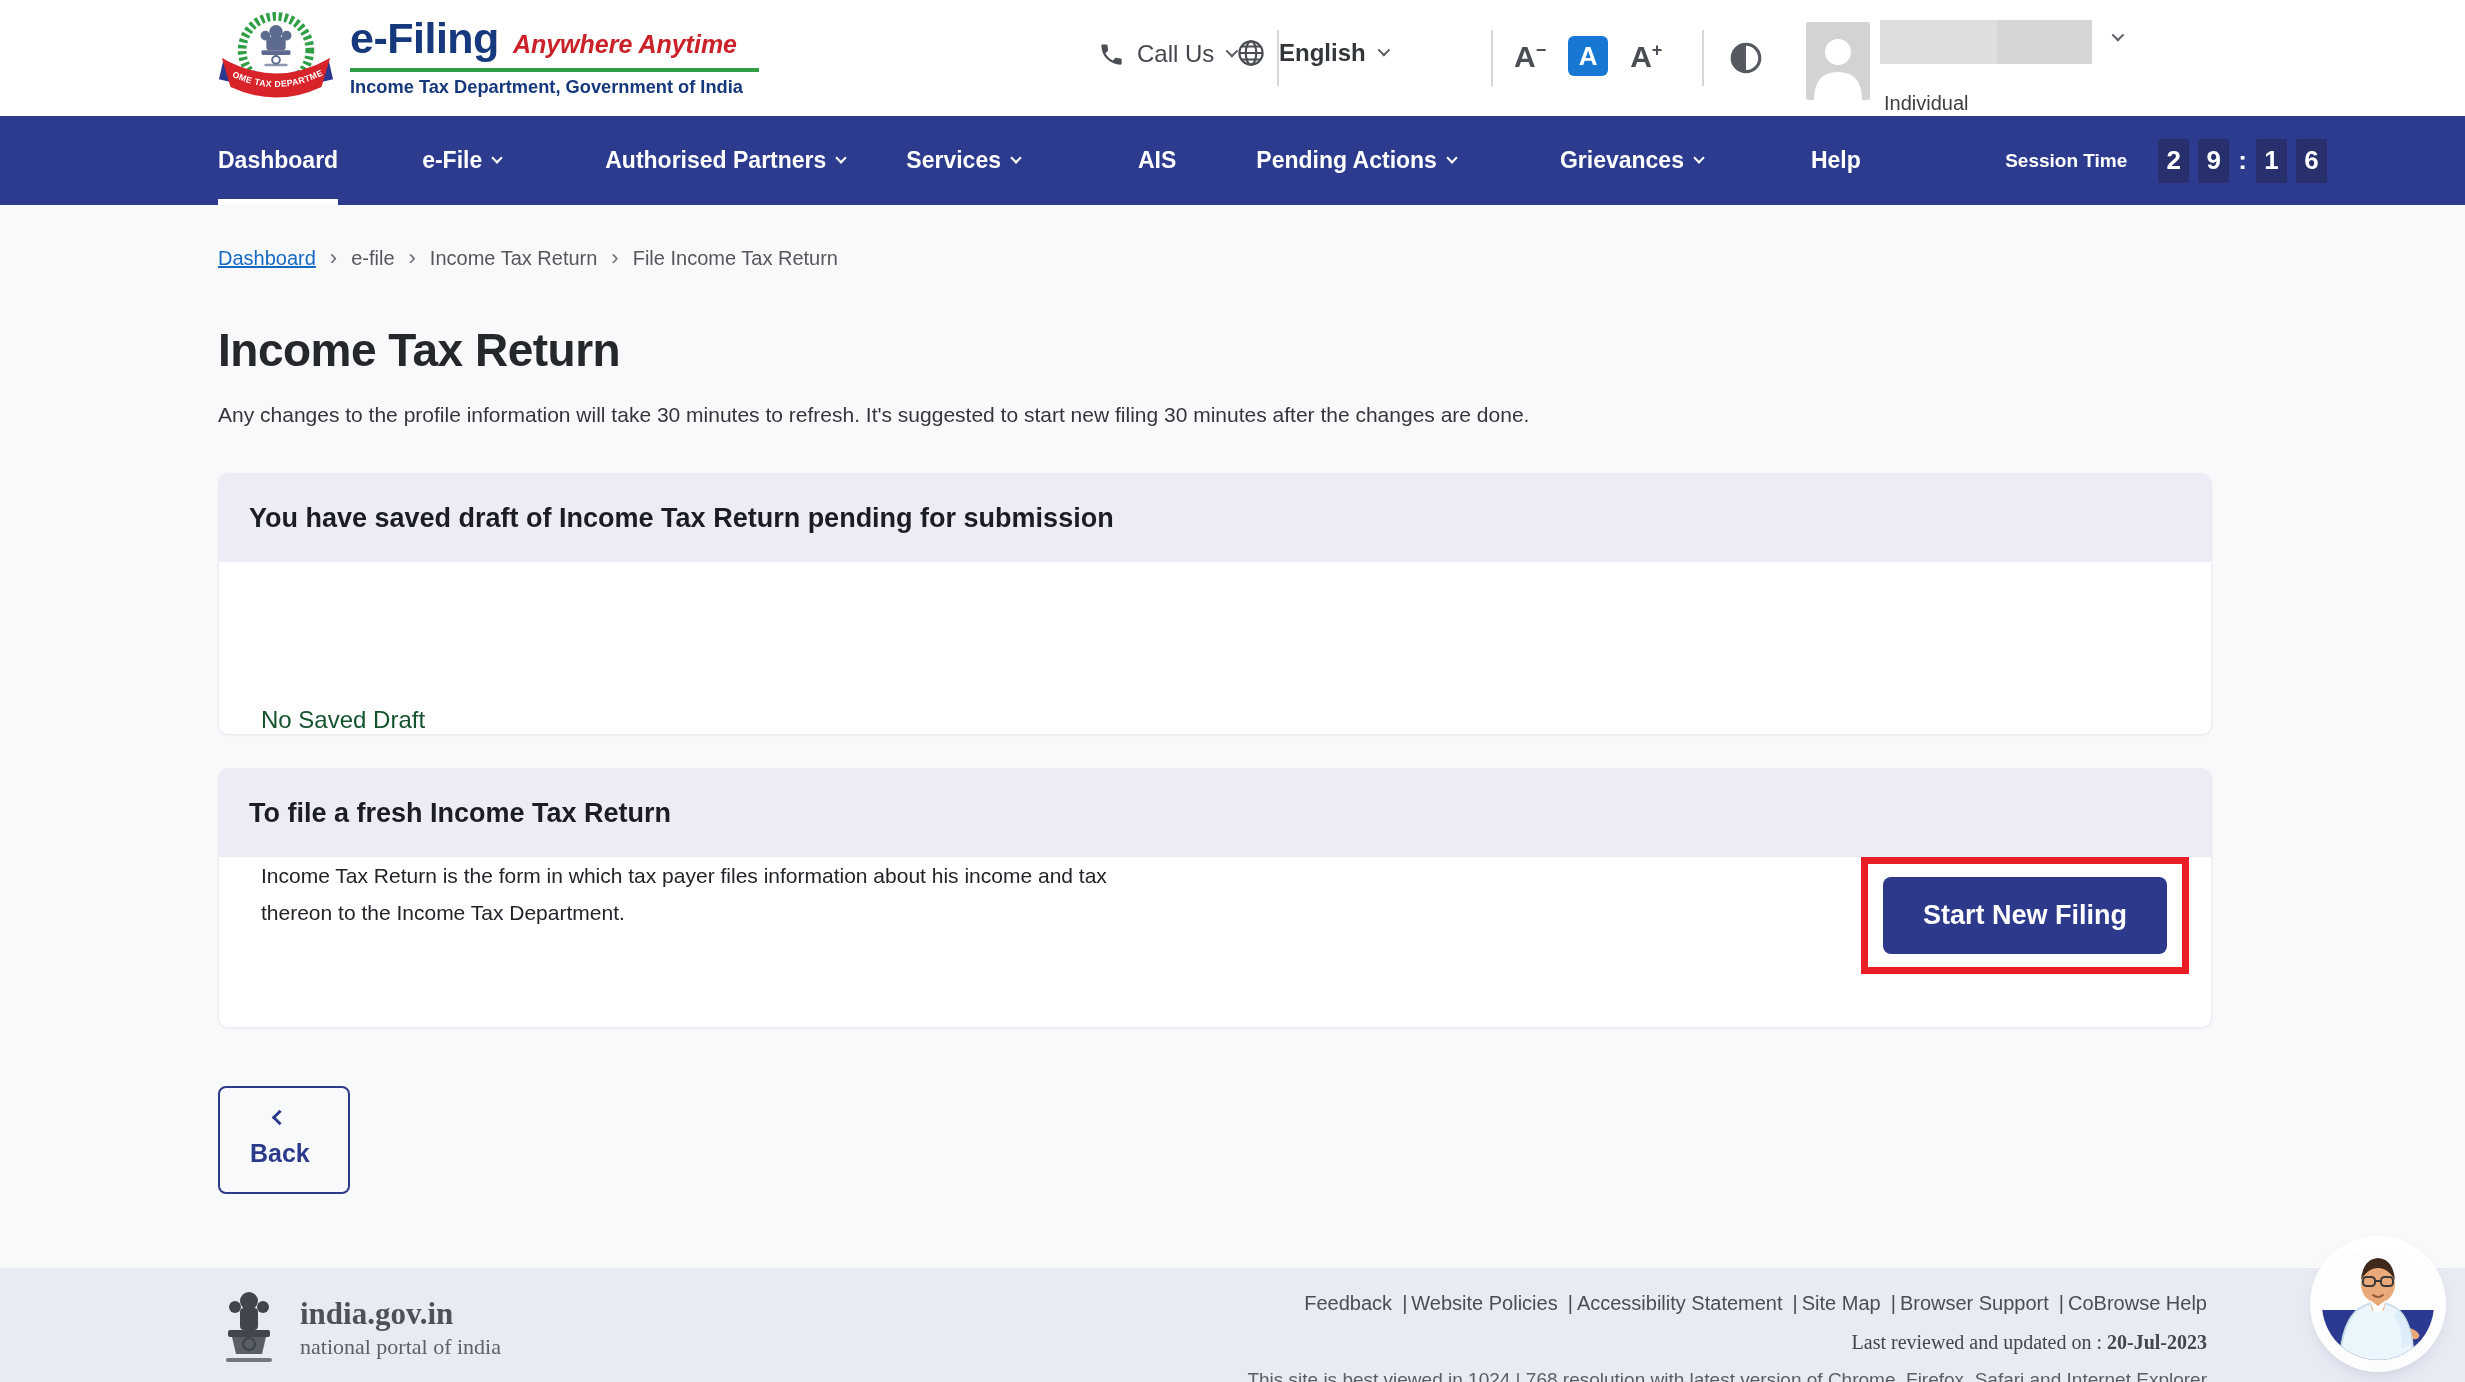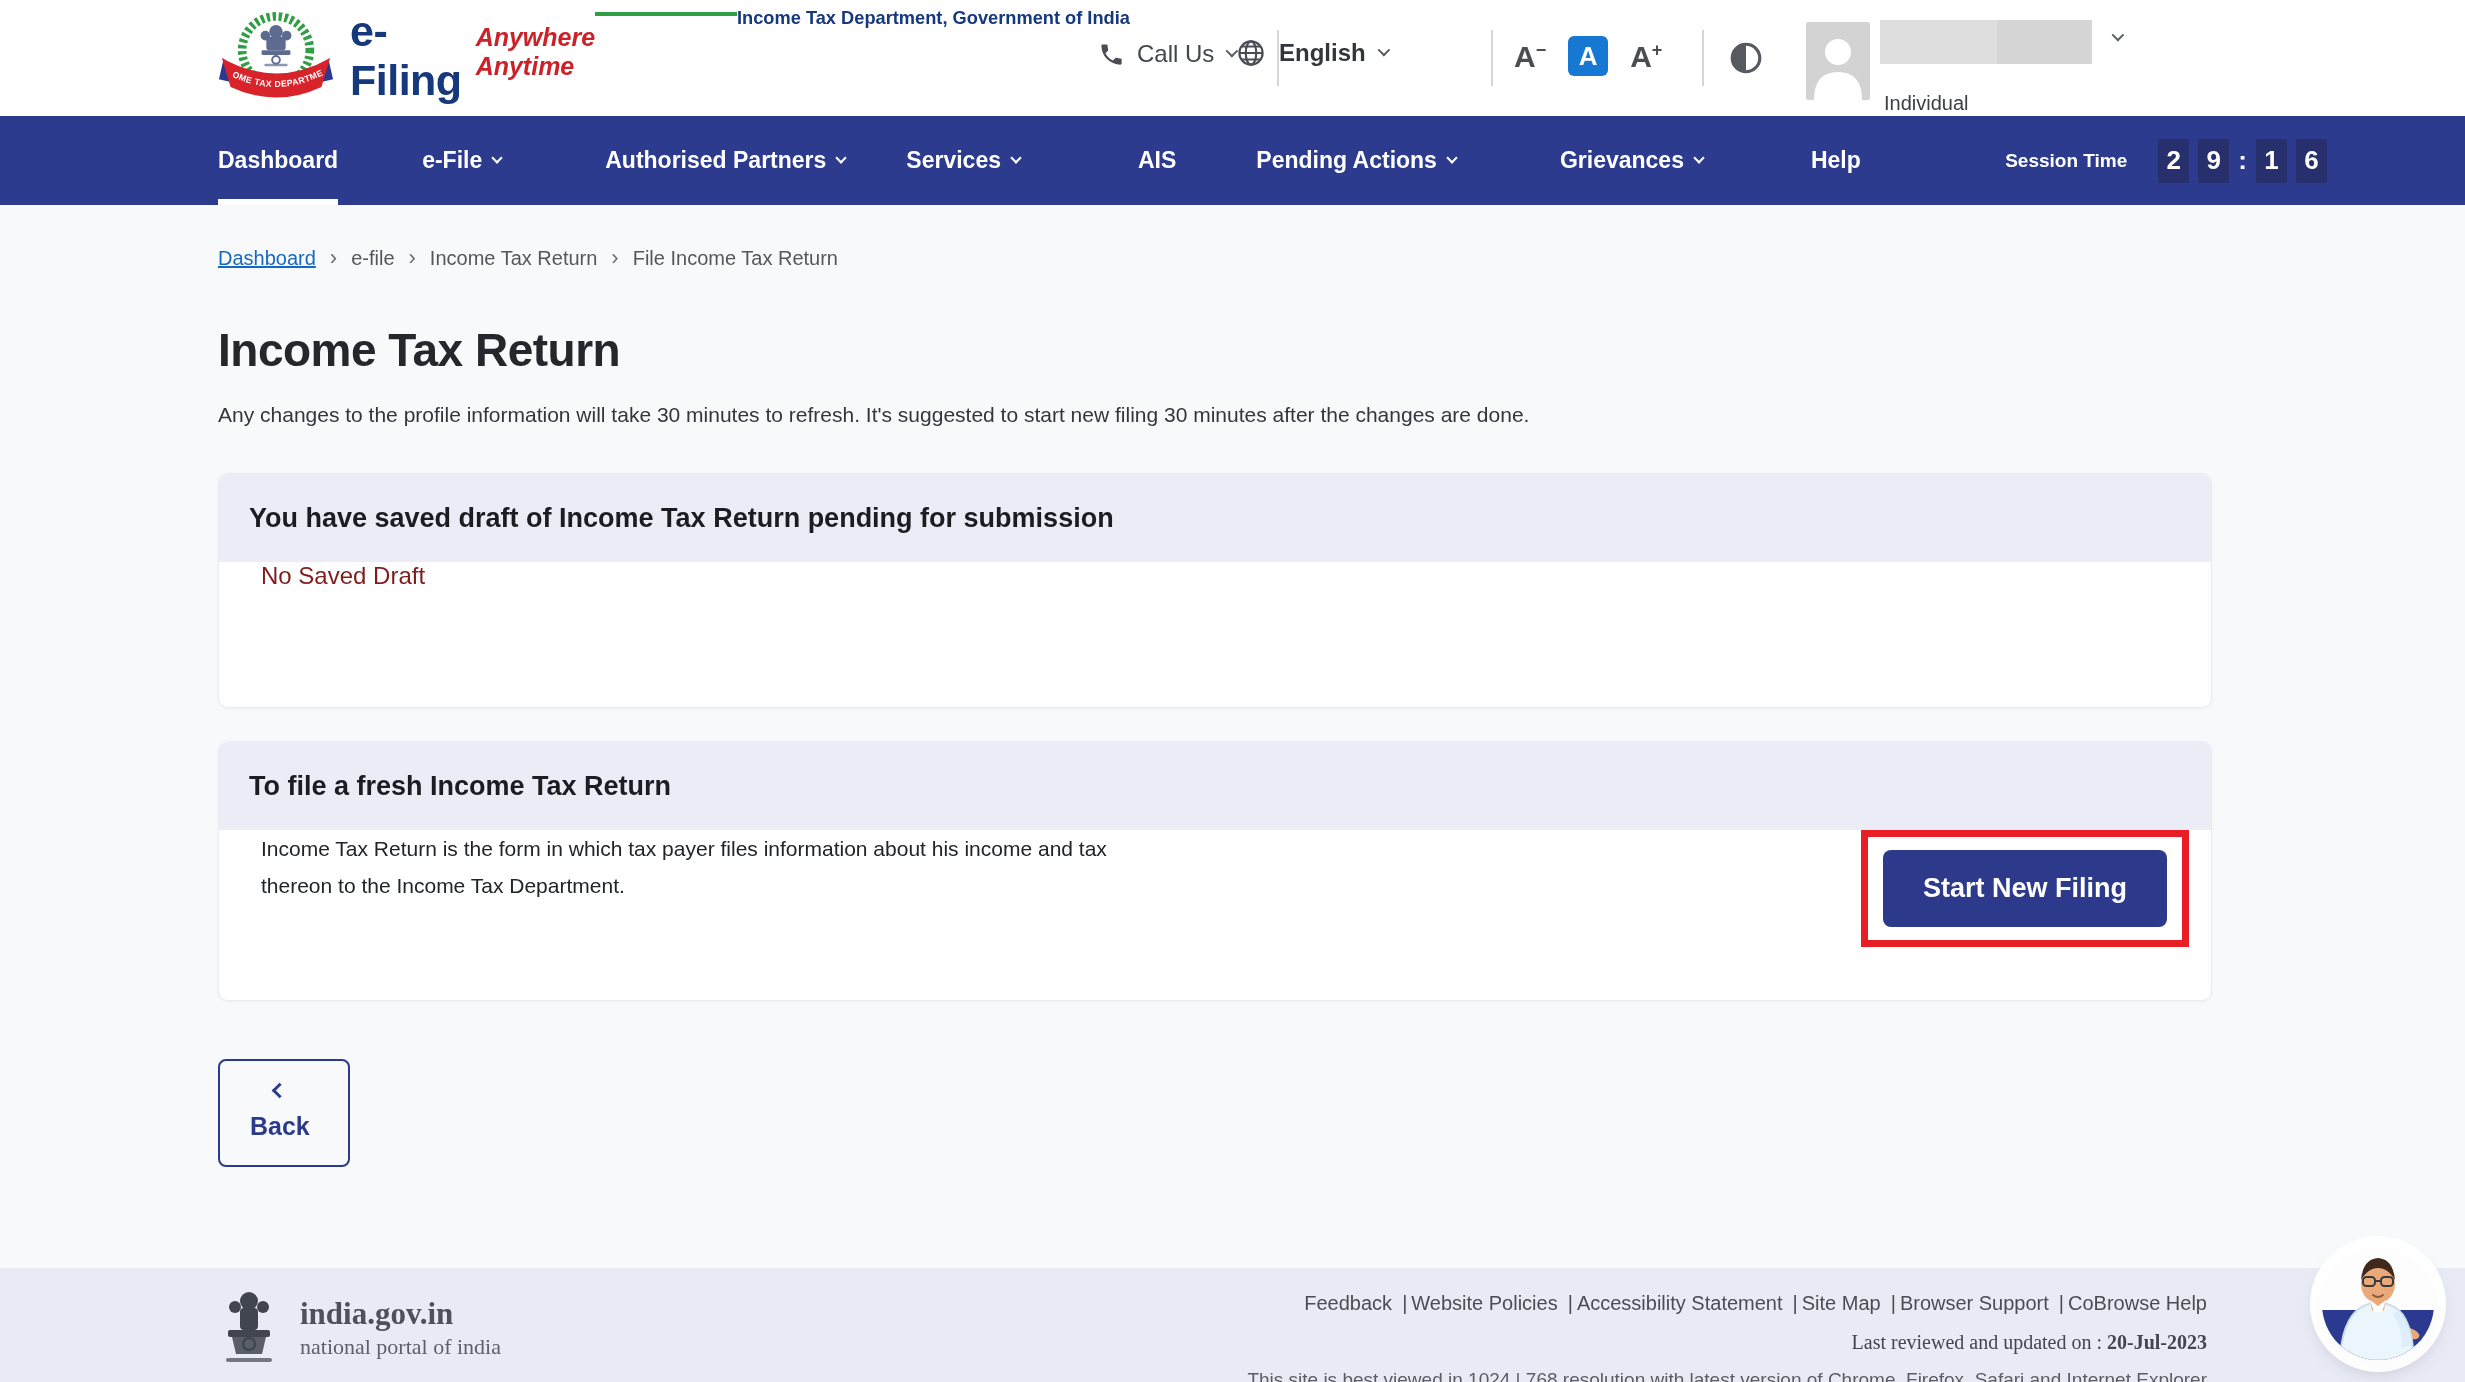--- a/index.html
+++ b/index.html
@@ -6,21 +6,21 @@
   html,body { width:2465px; height:1382px; }
   body {
     position:relative; overflow:hidden;
     background:#f8f9fb;
     font-family:"Liberation Sans", sans-serif;
     color:#212428;
   }
   
   .header { position:relative; height:116px; background:#ffffff; }
   .logo-wrap { position:absolute; left:218px; top:4px; display:flex; align-items:center; gap:16px; }
-  .logo-text { display:flex; flex-direction:row; }
+  .logo-text { display:flex; flex-direction:column; }
   .brand-line { display:flex; align-items:baseline; }
   .brand { font-size:43px; font-weight:bold; color:#16387c; letter-spacing:-0.5px; }
   .tagline { font-size:25px; font-style:italic; color:#cb2128; margin-left:14px; font-weight:bold; }
   .green-rule { height:4px; background:#2f9e44; margin:5px 0 4px; width:100%; }
   .dept { font-size:19px; color:#16387c; font-weight:bold; transform:scaleX(.96); transform-origin:left; white-space:nowrap; }
   .hdr-item { position:absolute; display:flex; align-items:center; color:#43474d; font-size:24px; }
   .hdr-divider { position:absolute; top:30px; width:2px; height:56px; background:#d6d6d6; }
   .chev { display:inline-block; width:9px; height:9px; border-right:2.5px solid #5a5e64; border-bottom:2.5px solid #5a5e64; transform:rotate(45deg) translateY(-2px); margin-left:12px; margin-top:-4px; }
   .fa-group { position:absolute; top:36px; left:1514px; display:flex; align-items:center; gap:22px; }
   .fa-btn { font-size:30px; font-weight:bold; color:#4a4e54; line-height:1; }
@@ -45,21 +45,21 @@
   
   .main { padding-left:218px; width:2465px; }
   .breadcrumb { padding-top:40px; display:flex; align-items:center; gap:14px; font-size:20px; color:#54575c; }
   .bc-link { color:#1669c1; text-decoration:underline; cursor:pointer; }
   .bc-sep { color:#6b6f75; font-size:22px; }
   h1.page-title { margin-top:52px; font-size:46px; font-weight:bold; color:#24272c; letter-spacing:-0.5px; }
   .page-note { margin-top:26px; font-size:21px; color:#33373d; }
   .card { margin-top:46px; width:1994px; background:#ffffff; border:1px solid #ebecf2; border-radius:10px; box-shadow:0 1px 3px rgba(40,50,90,.05); overflow:hidden; }
   .card + .card { margin-top:33px; }
   .card-head { height:88px; background:#ececf6; display:flex; align-items:center; padding:0 30px; font-size:27px; font-weight:bold; color:#1a1d21; }
-  .card-body1 { height:145px; display:flex; align-items:flex-start; padding-left:42px; font-size:24px; color:#7f1d1d; }
+  .card-body1 { height:172px; display:flex; align-items:flex-end; padding-left:42px; font-size:24px; color:#14532d; }
   .card-body2 { min-height:170px; display:flex; align-items:flex-start; justify-content:space-between; padding:0 22px 0 42px; }
   .fresh-desc { font-size:21px; line-height:37px; color:#212428; }
   .cta-outline { border:7px solid #e81d25; background:#ffffff; padding:13px 15px; }
   .cta-btn { background:#2d3a8c; color:#ffffff; border:none; border-radius:8px; font-family:inherit; font-size:27px; font-weight:bold; padding:23px 40px; cursor:pointer; }
   .back-btn { margin-top:58px; display:inline-flex; align-items:center; gap:16px; padding:24px 38px 24px 30px; background:transparent; border:2px solid #2c3a8b; border-radius:8px; font-family:inherit; font-size:25px; font-weight:bold; color:#2c3a8b; cursor:pointer;flex-direction:column; }
   .back-chev { display:inline-block; width:11px; height:11px; border-left:3px solid #2c3a8b; border-bottom:3px solid #2c3a8b; transform:rotate(45deg); }
   
   .footer { position:absolute; left:0; top:1268px; width:2465px; height:200px; background:#e9ebf4; }
   .footer-left { position:absolute; left:218px; top:16px; display:flex; align-items:center; gap:20px; }
   .portal-title { font-family:"Liberation Serif", serif; font-size:31px; font-weight:bold; color:#4d525a; }

